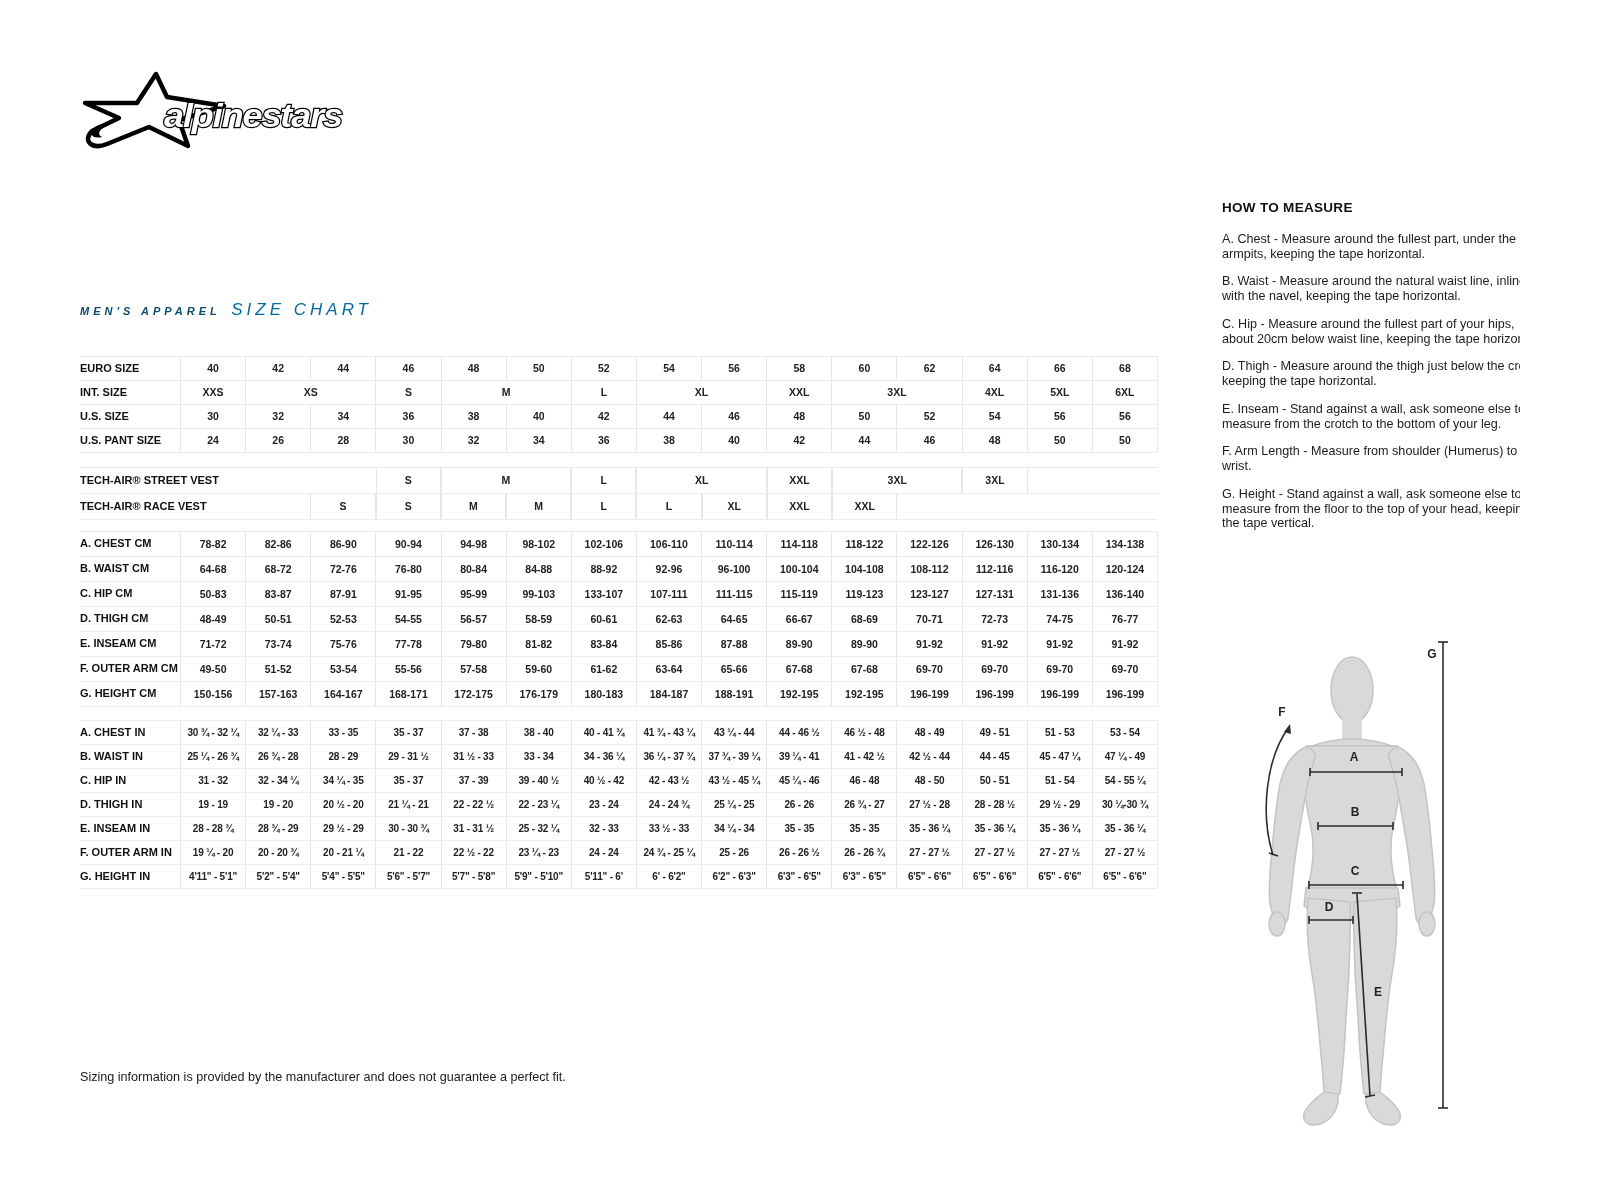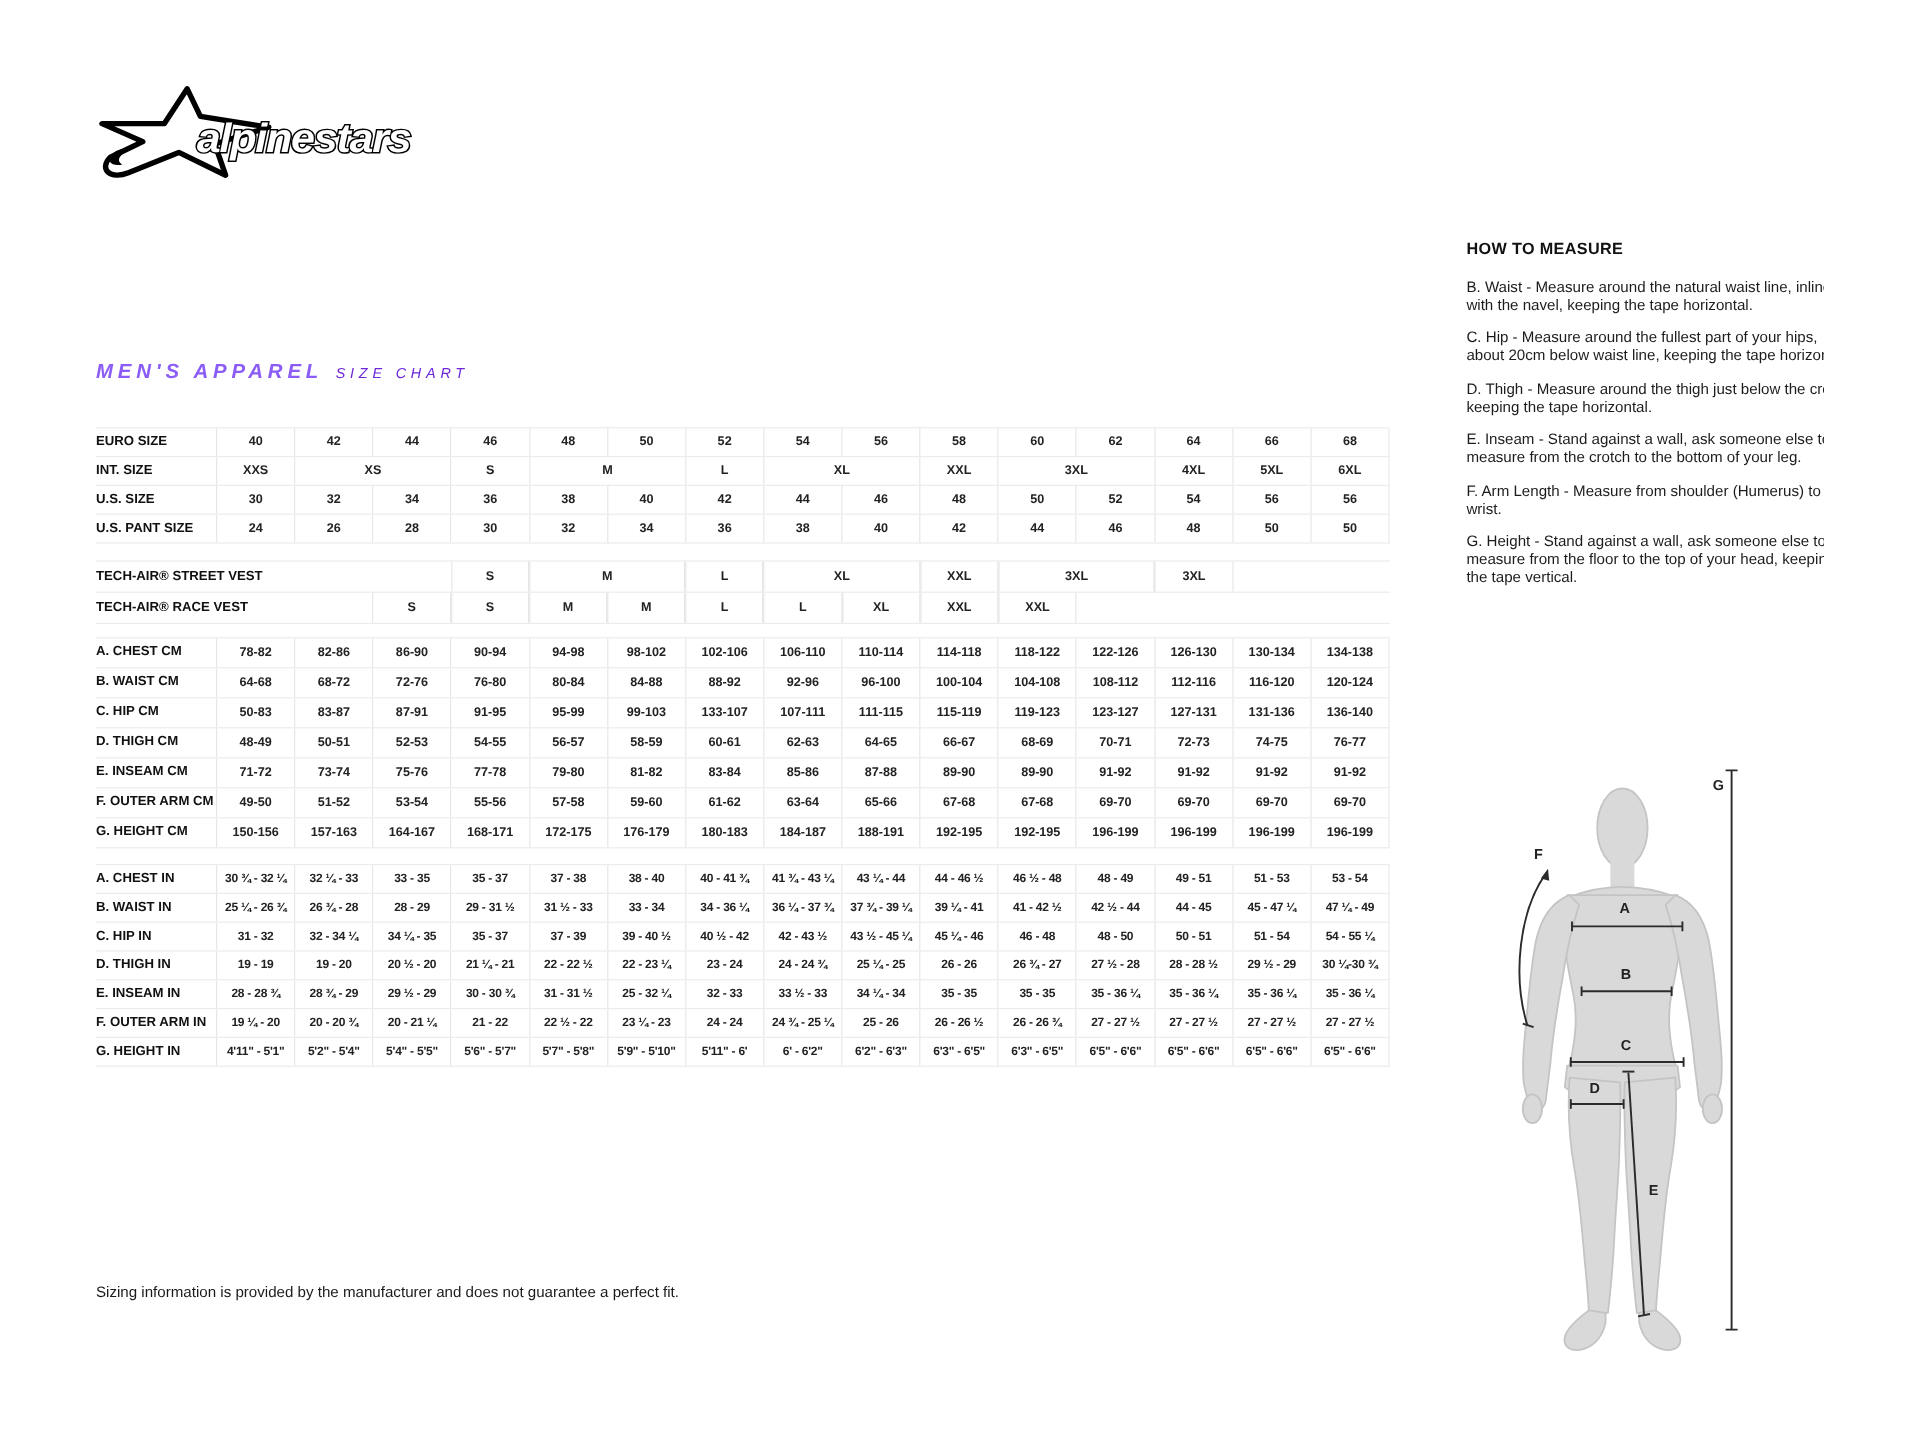--- a/index.html
+++ b/index.html
@@ -5,22 +5,22 @@
   * { margin:0; padding:0; box-sizing:border-box; }
   html,body { background:#ffffff; }
   body { font-family:"Liberation Sans", sans-serif; color:#1a1a1a; }
   .page { position:relative; width:1520px; height:1200px; background:#fff; overflow:hidden; }
 
   
   .logo { position:absolute; left:76px; top:68px; width:280px; height:84px; }
 
   
   .title { position:absolute; left:80px; top:300px; white-space:nowrap; }
-  .title .main { font-style:italic; font-weight:700; font-size:17px; letter-spacing:4px; color:#8b5cf6; }
-  .title .sub  { font-style:italic; font-weight:400; font-size:12px; letter-spacing:4px; color:#6d28d9; margin-left:6px; }
+  .title .main { font-style:italic; font-weight:700; font-size:11px; letter-spacing:4px; color:#0c4a6e; }
+  .title .sub  { font-style:italic; font-weight:400; font-size:17px; letter-spacing:4px; color:#0369a1; margin-left:6px; }
 
   
   .size-table { position:absolute; left:80px; top:356px; width:1078px; }
   .tbl-section { border-top:1px solid #ececec; }
   .tbl-section.vest { margin-top:14px; }
   .tbl-section.cm   { margin-top:11px; }
   .tbl-section.in   { margin-top:13px; }
   .tbl-row { display:grid; grid-template-columns:100px repeat(15,1fr); align-items:center;
              border-bottom:1px solid #ececec; }
   .sizes .tbl-row { min-height:24px; }
@@ -418,20 +418,21 @@
           <div class="cell filled">6'5" - 6'6"</div>
           <div class="cell filled">6'5" - 6'6"</div>
           <div class="cell filled">6'5" - 6'6"</div>
           <div class="cell filled">6'5" - 6'6"</div>
         </div>
       </div>
     </div>
 
   <div class="htm">
     <h3>HOW TO MEASURE</h3>
+    <p>A. Chest - Measure around the fullest part, under the armpits, keeping the tape horizontal.</p>
     <p>B. Waist - Measure around the natural waist line, inline with the navel, keeping the tape horizontal.</p>
     <p>C. Hip - Measure around the fullest part of your hips, about 20cm below waist line, keeping the tape horizontal.</p>
     <p>D. Thigh - Measure around the thigh just below the crotch, keeping the tape horizontal.</p>
     <p>E. Inseam - Stand against a wall, ask someone else to measure from the crotch to the bottom of your leg.</p>
     <p>F. Arm Length - Measure from shoulder (Humerus) to wrist.</p>
     <p>G. Height - Stand against a wall, ask someone else to measure from the floor to the top of your head, keeping the tape vertical.</p>
   </div>
 
   <svg class="figure" viewBox="0 0 330 510">
     <g fill="#d9d9d9" stroke="#c4c4c4" stroke-width="1.5" stroke-linejoin="round">

